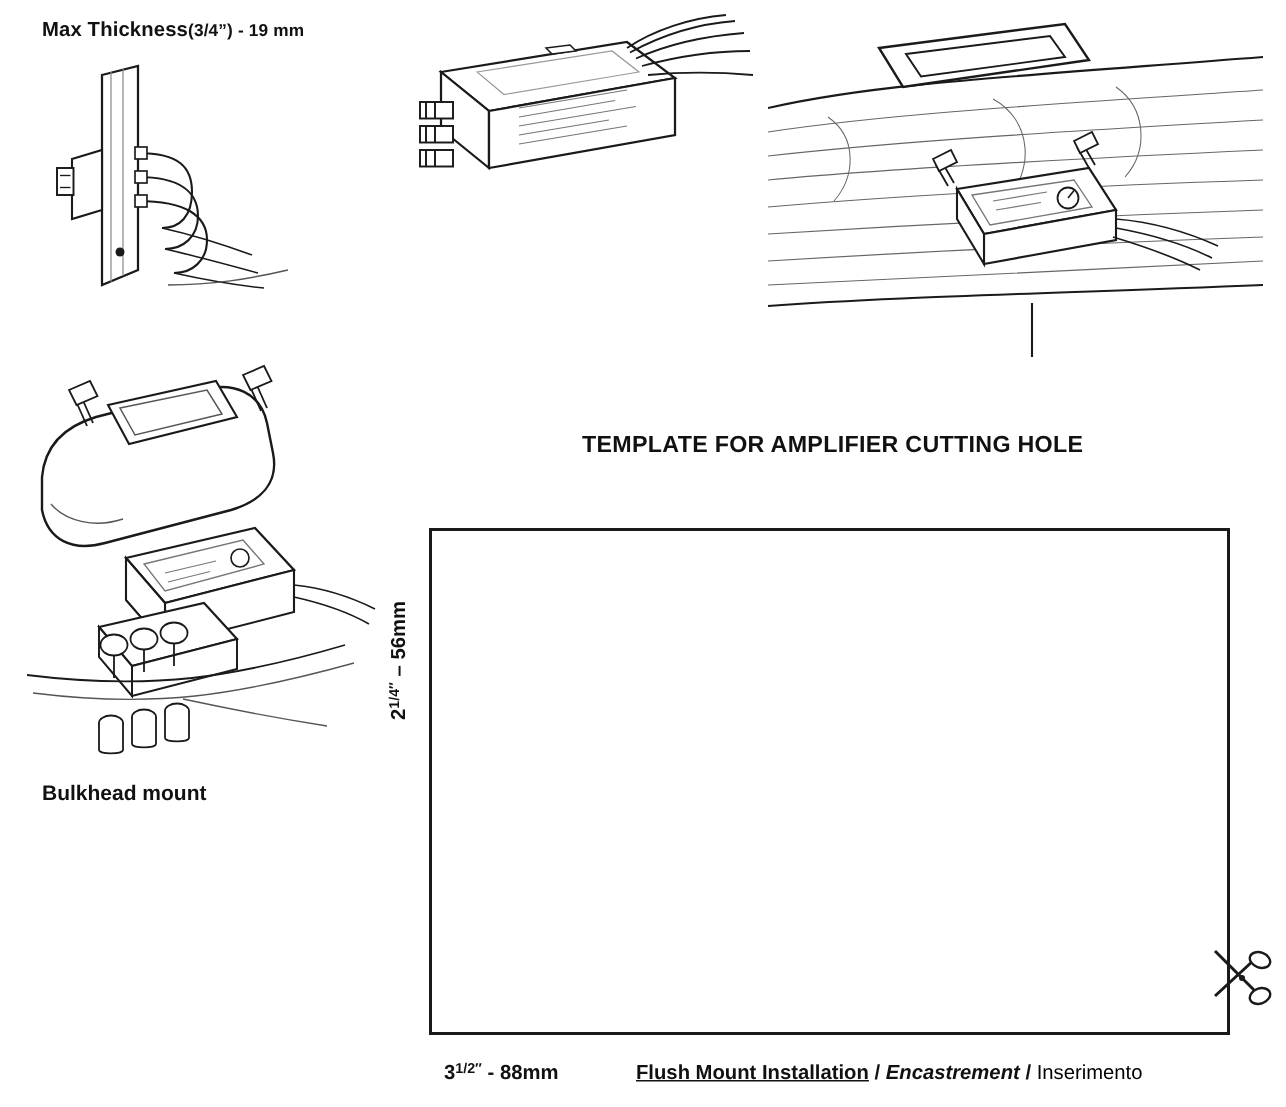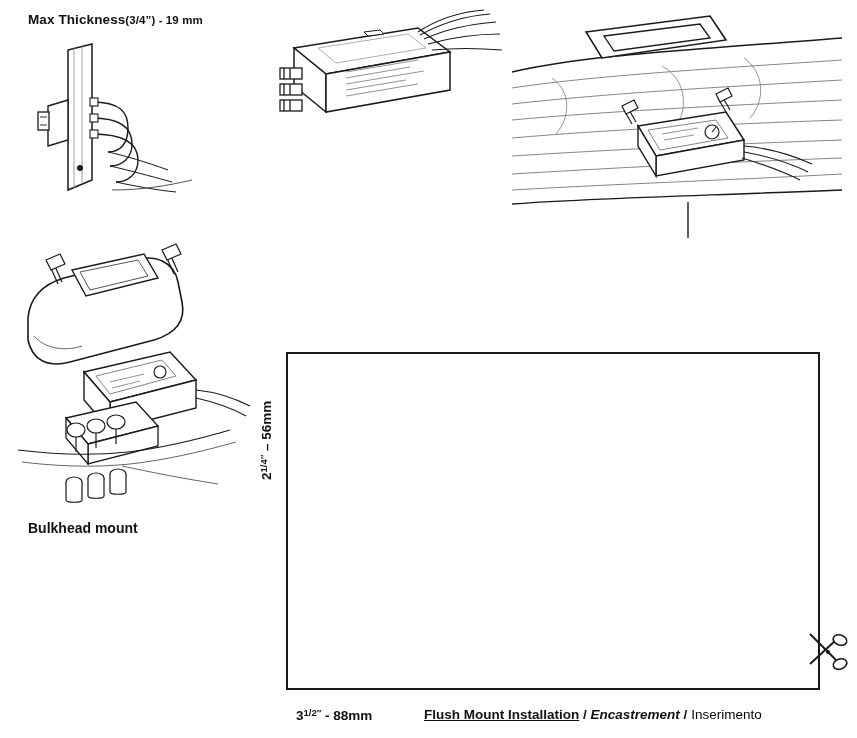--- a/index.html
+++ b/index.html
@@ -283,20 +283,21 @@
       </g>
 
       <path d="M8,210 C40,214 80,216 118,212 C152,208 186,200 220,190" stroke="#1a1a1a" stroke-width="1.2"></path>
       <path d="M12,222 C44,226 82,228 120,224 C156,220 190,212 226,202" stroke="#555" stroke-width="0.9"></path>
       <path d="M112,226 C140,232 170,238 208,244" stroke="#555" stroke-width="0.9"></path>
     </svg>
   </div>
 
   <div class="lbl" id="bulkhead-label">Bulkhead mount</div>
 
+  <div class="lbl" id="template-title">TEMPLATE FOR AMPLIFIER CUTTING HOLE</div>
 
   <div id="cut-rect"></div>
 
   <div class="lbl" id="height-label">
     <span>2</span><span class="frac">1/4″</span> <span>– 56mm</span>
   </div>
 
   <div class="lbl" id="width-label">
     <span>3</span><span class="frac">1/2″</span> <span>- 88mm</span>
   </div>

